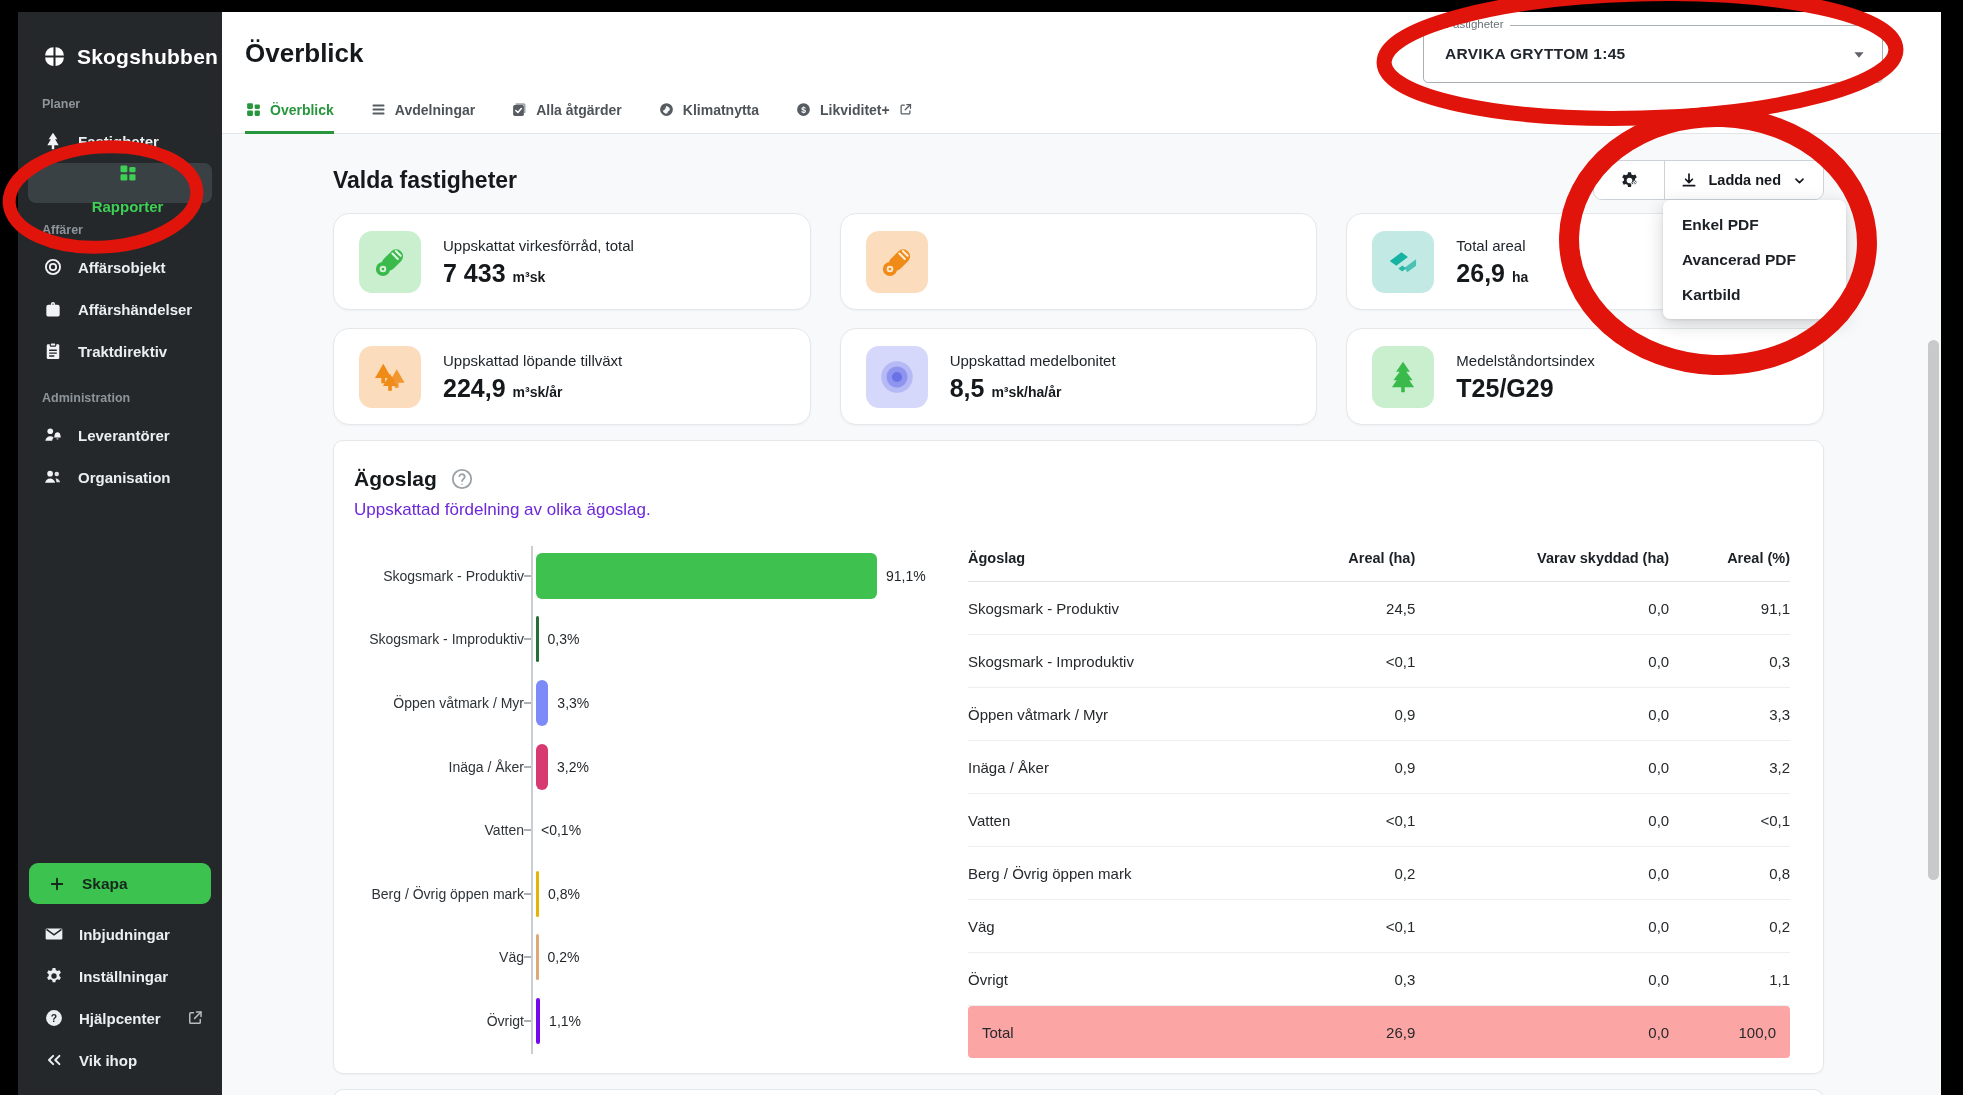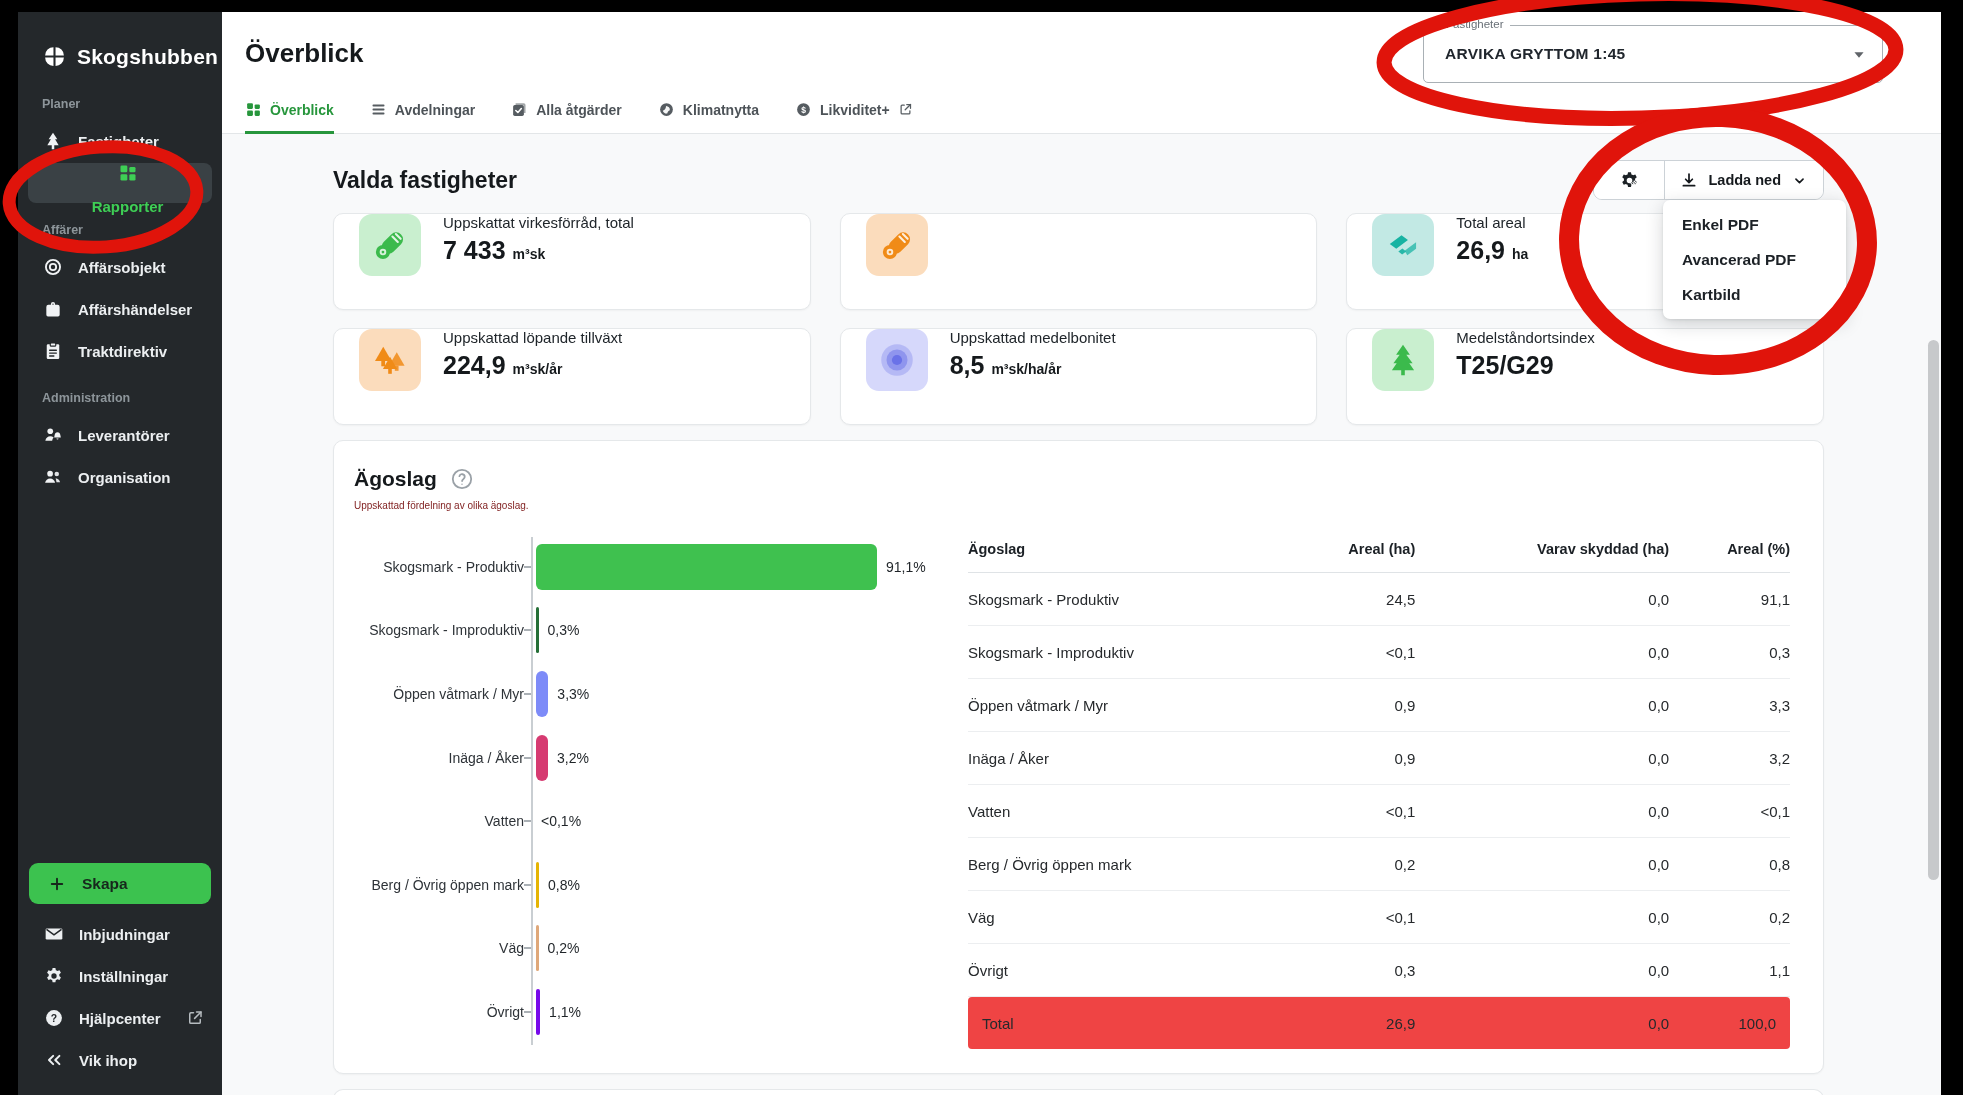--- a/index.html
+++ b/index.html
@@ -54,50 +54,50 @@
   .section-heading{font-size:23px;font-weight:800;color:#15191c;margin:0;}
   .btn-group{display:flex;border:1px solid #ccd2d7;border-radius:9px;background:#fff;overflow:hidden;}
   .icon-btn{width:70px;height:38px;display:flex;align-items:center;justify-content:center;
             border-right:1px solid #ccd2d7;cursor:pointer;background:#fff;}
   .icon-btn .ic{width:21px;height:21px;color:#1c2226;}
   .dl-btn{height:38px;padding:0 15px;display:flex;align-items:center;gap:10px;font-weight:700;
           font-size:14.5px;color:#15191d;cursor:pointer;background:#fff;}
   .dl-btn .ic{width:18px;height:18px;color:#15191d;}
   .dl-btn .caret{width:17px;height:17px;}
   .cards-grid{margin-top:13px;display:grid;grid-template-columns:repeat(3,1fr);gap:18px 29px;}
-  .stat-card{background:#fff;border:1px solid #e5e8ea;border-radius:10px;height:97px;display:flex;
-             padding-left:25px;gap:22px;box-shadow:0 1px 2px rgba(16,24,32,.04);box-sizing:border-box;}
+  .stat-card{background:#fff;border:1px solid #e5e8ea;border-radius:16px;height:97px;display:flex;
+             align-items:center;padding-left:25px;gap:22px;box-shadow:0 1px 2px rgba(16,24,32,.04);box-sizing:border-box;}
   .tile{width:62px;height:62px;border-radius:13px;display:flex;align-items:center;justify-content:center;}
   .tile .ic{width:36px;height:36px;}
   .stat-label{font-size:15px;color:#20262b;margin-bottom:7px;}
   .stat-value{font-size:25px;font-weight:800;color:#15191c;line-height:1;}
   .stat-unit{font-size:14px;font-weight:700;margin-left:7px;}
   
   .ago-card{margin-top:15px;background:#fff;border:1px solid #e5e8ea;border-radius:10px;
             padding:26px 33px 24px 20px;box-shadow:0 1px 2px rgba(16,24,32,.04);box-sizing:border-box;height:634px;}
   .ago-title-row{display:flex;align-items:center;gap:13px;}
   .ago-title{font-size:21px;font-weight:800;color:#15191c;margin:0;}
   .help{width:24px;height:24px;color:#9aa1a7;cursor:pointer;}
-  .ago-sub{margin-top:9px;font-size:10px;color:#7f1d1d;}
+  .ago-sub{margin-top:9px;font-size:17px;color:#6d28d9;}
   .ago-flex{display:flex;margin-top:24px;}
   .chart{width:600px;position:relative;}
   .axis{position:absolute;left:177px;top:2px;bottom:4px;width:2px;background:#c9ced2;}
   .crow{height:63.6px;display:flex;align-items:center;}
   .clabel{width:170px;text-align:right;font-size:14px;color:#2e3338;}
   .tick{width:8px;height:2px;background:#aab0b5;margin-left:0;}
   .cbar{height:46px;margin-left:4px;}
   .cval{margin-left:9px;font-size:14px;color:#1f2428;white-space:nowrap;}
   .ago-table{flex:1;margin-left:14px;}
   table{width:100%;border-collapse:collapse;}
   th{font-size:14.5px;font-weight:700;color:#1b2025;padding:6px 0 15px 0;
      border-bottom:1px solid #dfe3e6;}
   th.num,td.num{text-align:right;}
   th.txt,td.txt{text-align:left;}
   td{font-size:15px;color:#26292c;height:52px;padding:0;border-bottom:1px solid #eceef0;}
-  tr.total td{background:#ef4444;border-bottom:none;font-size:15px;}
+  tr.total td{background:#fca5a5;border-bottom:none;font-size:15px;}
   tr.total td:first-child{border-radius:4px 0 0 4px;padding-left:14px;}
   tr.total td:last-child{border-radius:0 4px 4px 0;padding-right:14px;}
   tr.total td.num{padding-right:0;}
   tr.total td:last-child.num{padding-right:14px;}
   .next-card{margin-top:15px;height:18px;background:#fff;border:1px solid #e5e8ea;
              border-bottom:none;border-radius:10px 10px 0 0;}
   
   .menu{position:absolute;left:1441px;top:188px;width:183px;background:#fff;border-radius:7px;
         box-shadow:0 5px 18px rgba(20,26,32,.18),0 1px 3px rgba(20,26,32,.1);padding:7px 0;z-index:30;}
   .menu-item{height:35px;display:flex;align-items:center;padding-left:19px;font-size:15.5px;

